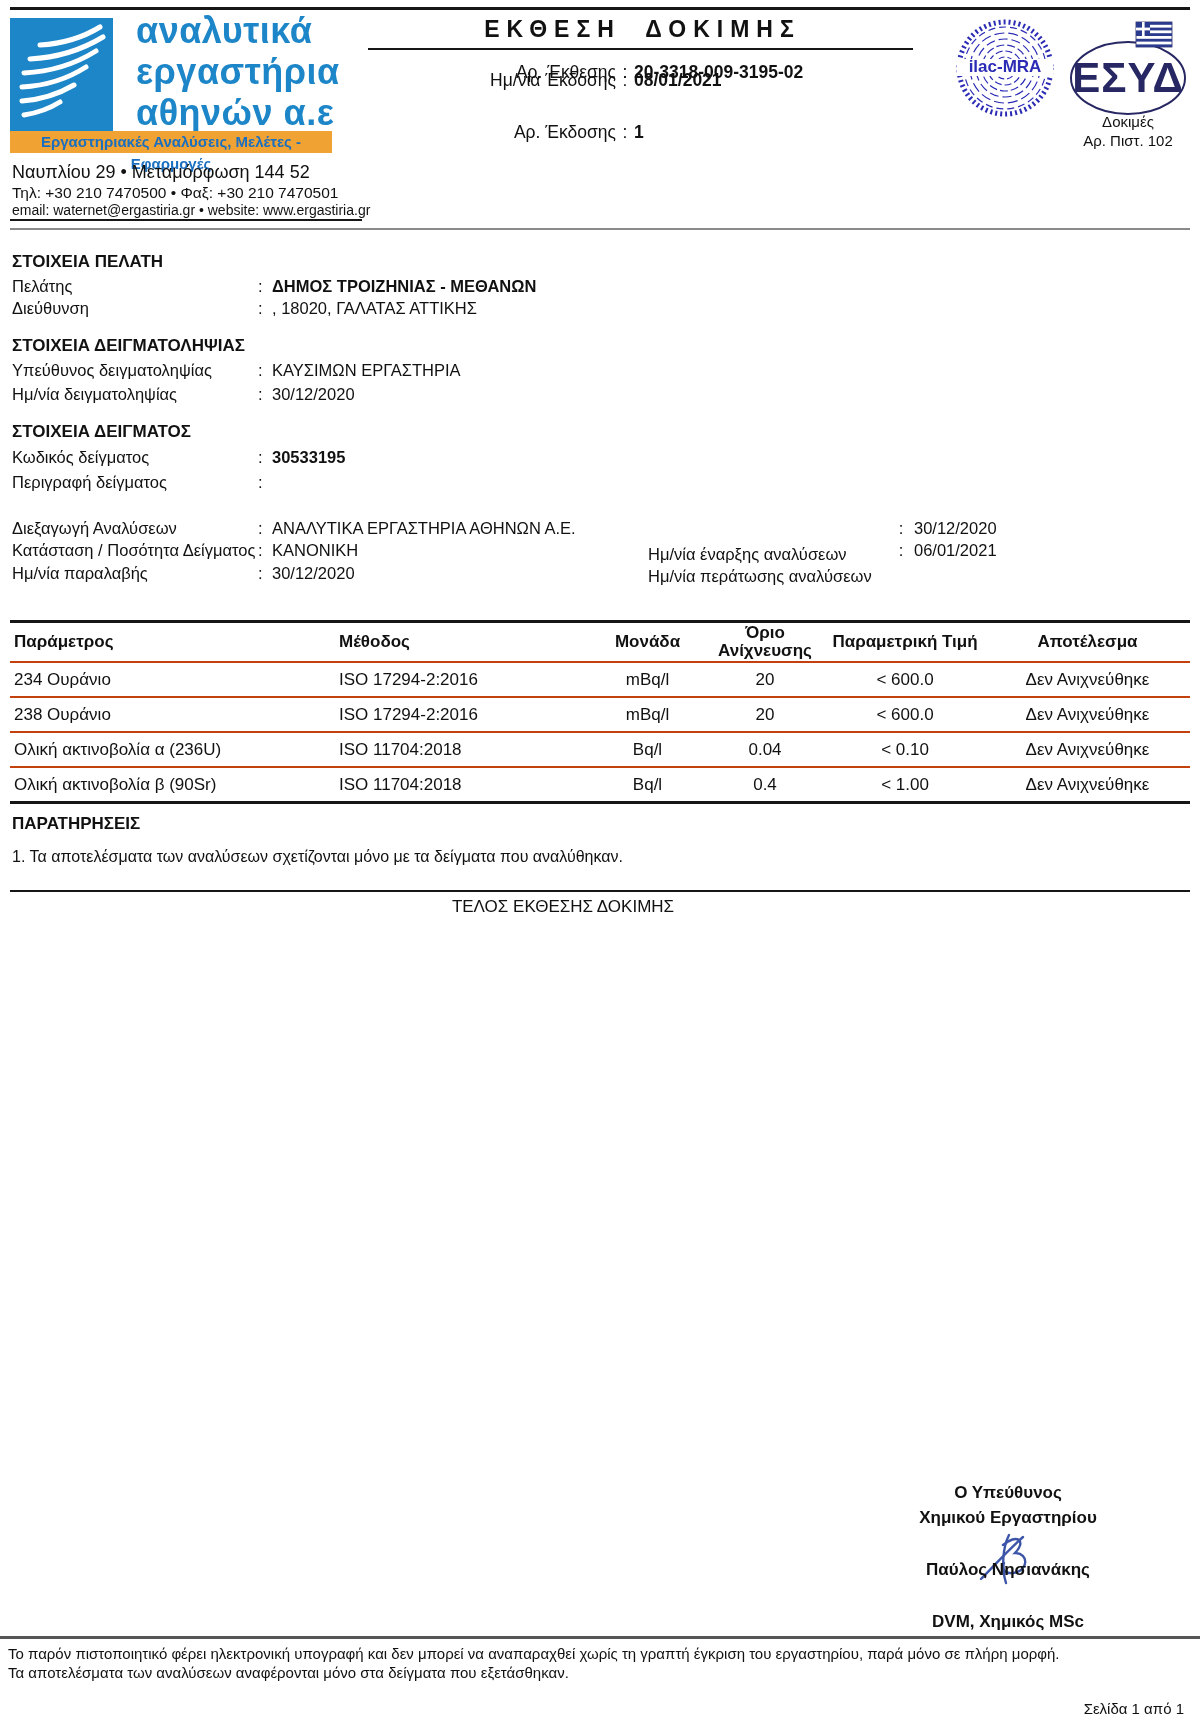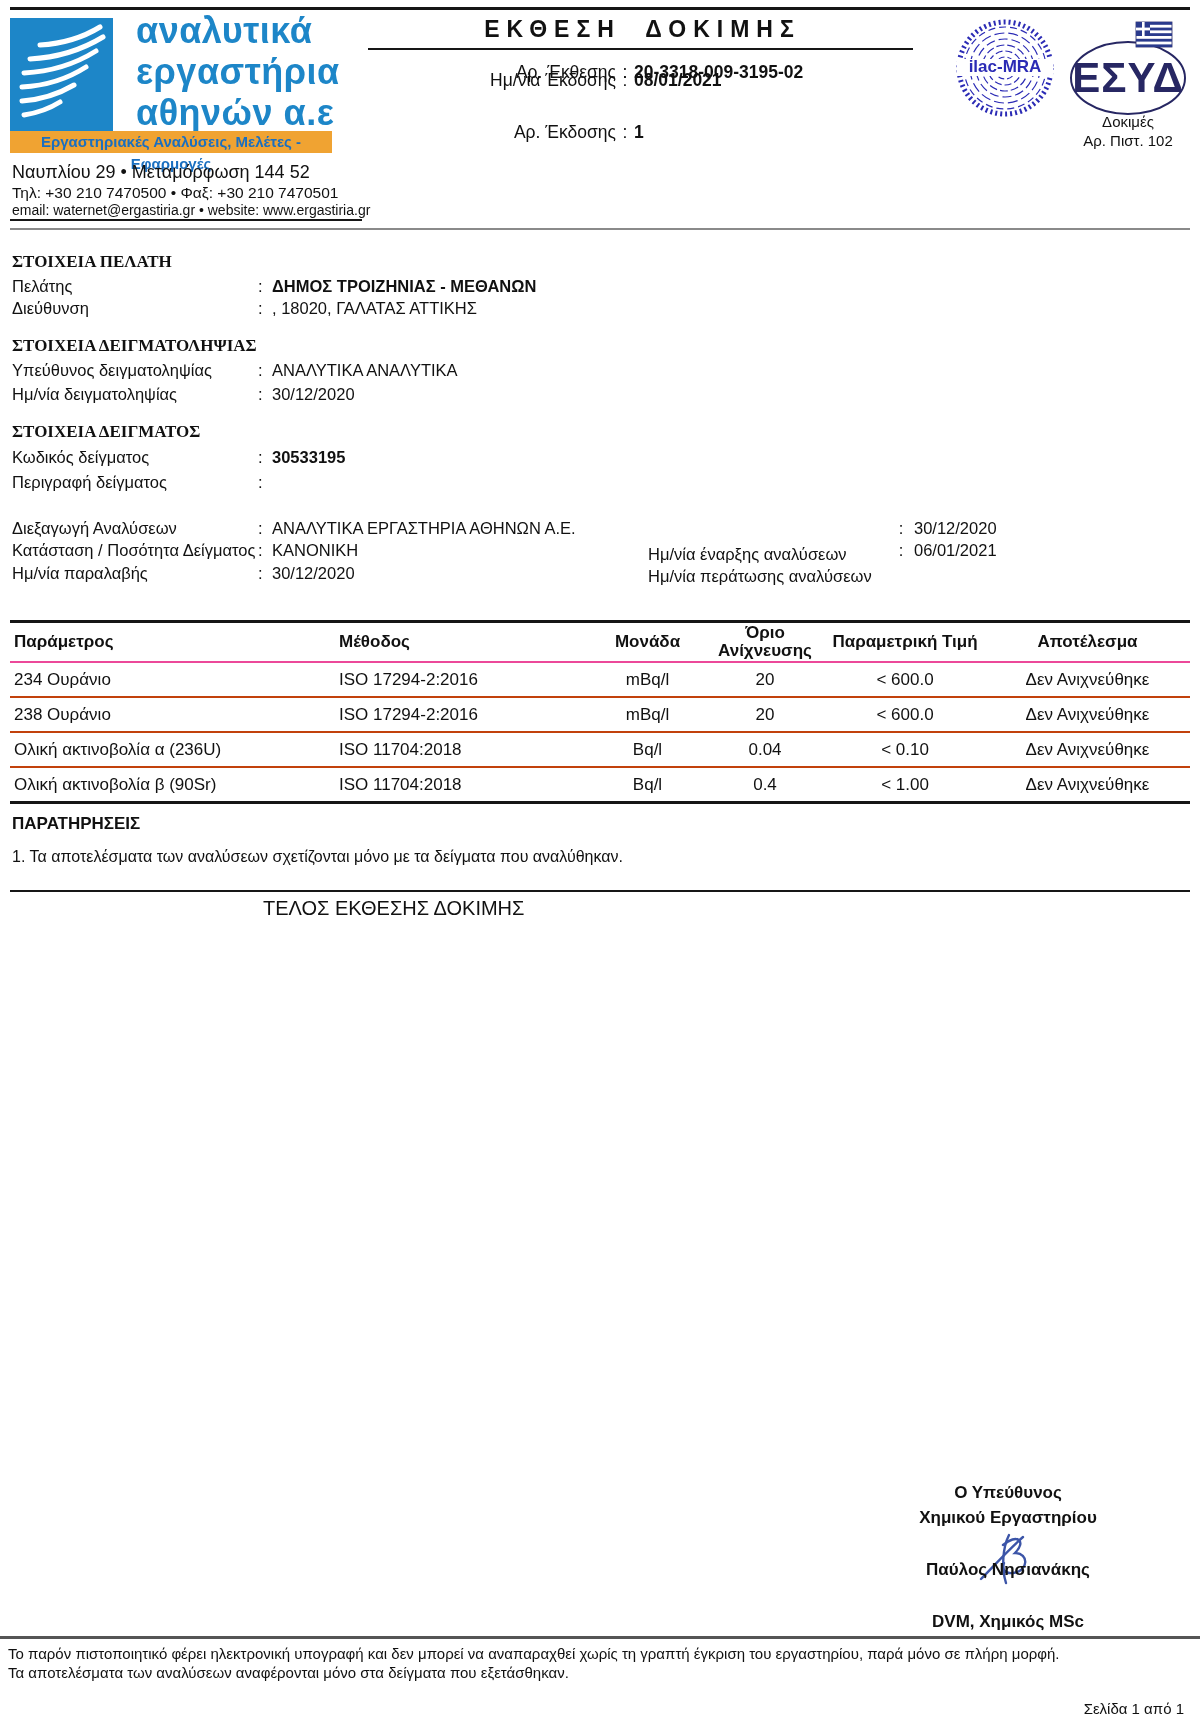--- a/index.html
+++ b/index.html
@@ -36,47 +36,47 @@
 
   
   .ilac{left:955px;top:18px;}
   .esyd{left:1068px;top:16px;}
   .seal-cap1{left:1068px;top:113px;width:120px;text-align:center;font-size:15px;}
   .seal-cap2{left:1063px;top:132px;width:130px;text-align:center;font-size:15px;}
 
   .divider{left:10px;top:228px;width:1180px;height:2px;background:#8a8a8a;}
 
   
-  .sec-h{left:12px;font-size:17px;font-weight:bold;font-family:Liberation Serif, serif;}
+  .sec-h{left:12px;font-size:17px;font-weight:bold;}
   .dl-row{left:12px;display:flex;font-size:16.5px;line-height:21px;white-space:nowrap;}
   .dl-label{width:246px;flex:0 0 auto;}
   .dl-colon{width:14px;flex:0 0 auto;text-align:left;}
   .dl-value{white-space:normal;}
   .v-bold{font-weight:bold;}
   .desc-value{width:780px;line-height:23px;}
   .dr-row{left:648px;display:flex;font-size:16.5px;line-height:21px;white-space:nowrap;}
   .dr-label{width:240px;flex:0 0 auto;margin-top:26px;}
   .dr-colon{width:26px;flex:0 0 auto;text-align:center;}
 
   
   .results{left:10px;top:620px;width:1180px;font-size:17px;}
   .t-grid{display:grid;grid-template-columns:325px 255px 115px 120px 160px 205px;align-items:center;}
-  .t-head{height:38px;font-weight:bold;border-top:3px solid #161616;border-bottom:2px solid #ec4899;}
+  .t-head{height:38px;font-weight:bold;border-top:3px solid #161616;border-bottom:2px solid #c2410c;}
   .t-row{height:33px;border-bottom:2px solid #c2410c;}
   .t-row.last{border-bottom:3px solid #161616;}
   .c-l{padding-left:4px;text-align:left;}
   .c-c{text-align:center;}
   .c-wrap{line-height:18px;}
 
   
   .notes-h{left:12px;top:814px;font-size:17px;font-weight:bold;}
   .note1{left:12px;top:848px;font-size:16px;}
 
   .end-line{left:10px;top:890px;width:1180px;height:2px;background:#161616;}
-  .end-text{left:263px;top:897px;width:600px;font-size:20px;}
+  .end-text{left:263px;top:897px;width:600px;text-align:center;font-size:17px;}
 
   
   .sig{width:300px;left:858px;text-align:center;font-size:17px;font-weight:bold;}
   .sig-r1{top:1483px;} .sig-r2{top:1508px;}
   .sig-mark{left:972px;top:1530px;}
   .sig-name{top:1560px;} .sig-cred{top:1612px;}
 
   
   .foot-line{left:0;top:1636px;width:1200px;height:3px;background:#555;}
   .foot1{left:8px;top:1645px;font-size:15px;}
@@ -181,21 +181,21 @@
   <div class="abs dl-row" style="top:298px">
     <span class="dl-label">Διεύθυνση</span>
     <span class="dl-colon">:</span>
     <span class="dl-value">, 18020, ΓΑΛΑΤΑΣ ΑΤΤΙΚΗΣ</span>
   </div>
 
   <div class="abs sec-h" style="top:336px">ΣΤΟΙΧΕΙΑ ΔΕΙΓΜΑΤΟΛΗΨΙΑΣ</div>
   <div class="abs dl-row" style="top:360px">
     <span class="dl-label">Υπεύθυνος δειγματοληψίας</span>
     <span class="dl-colon">:</span>
-    <span class="dl-value">ΑΝΑΛΥΤΙΚΑ ΑΝΑΛΥΤΙΚΑ</span>
+    <span class="dl-value">ΚΑΥΣΙΜΩΝ ΕΡΓΑΣΤΗΡΙΑ</span>
   </div>
   <div class="abs dl-row" style="top:384px">
     <span class="dl-label">Ημ/νία δειγματοληψίας</span>
     <span class="dl-colon">:</span>
     <span class="dl-value">30/12/2020</span>
   </div>
 
   <div class="abs sec-h" style="top:422px">ΣΤΟΙΧΕΙΑ ΔΕΙΓΜΑΤΟΣ</div>
   <div class="abs dl-row" style="top:447px">
     <span class="dl-label">Κωδικός δείγματος</span>

